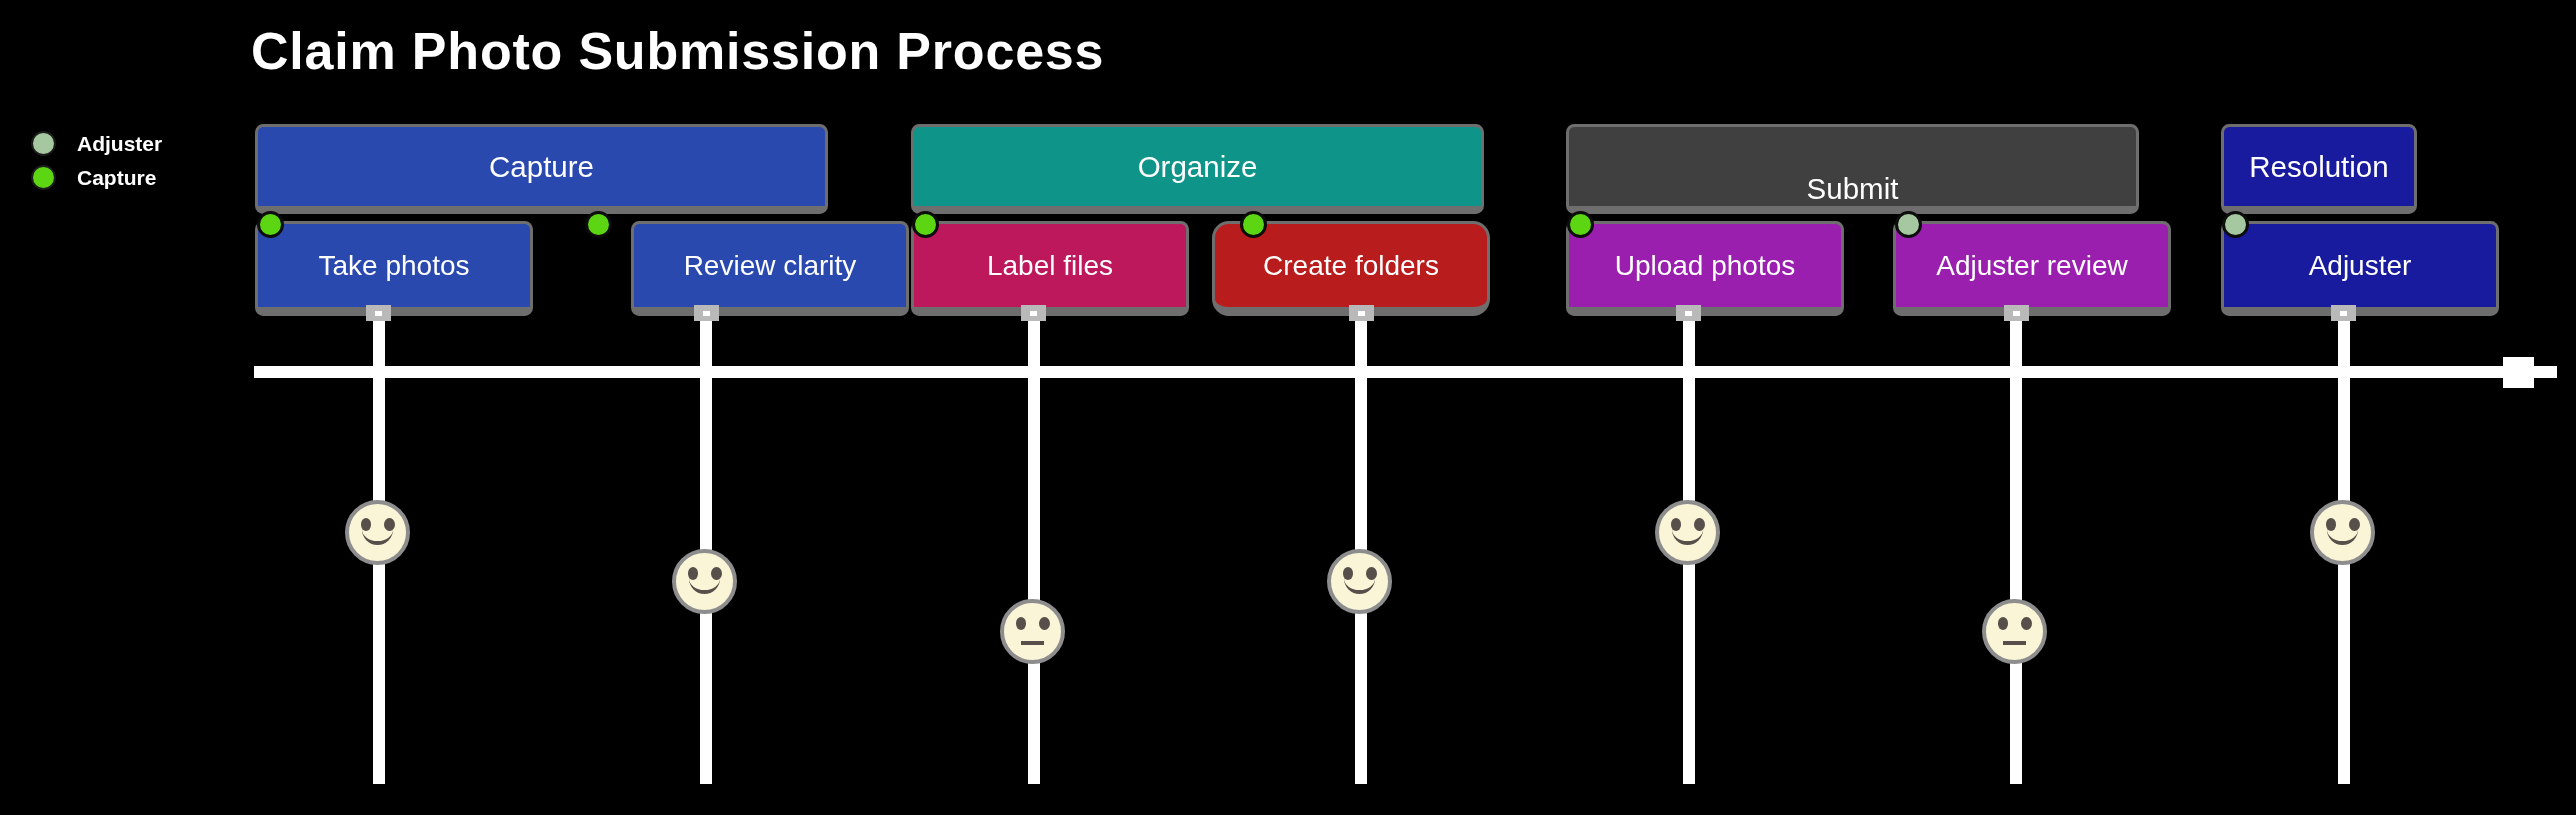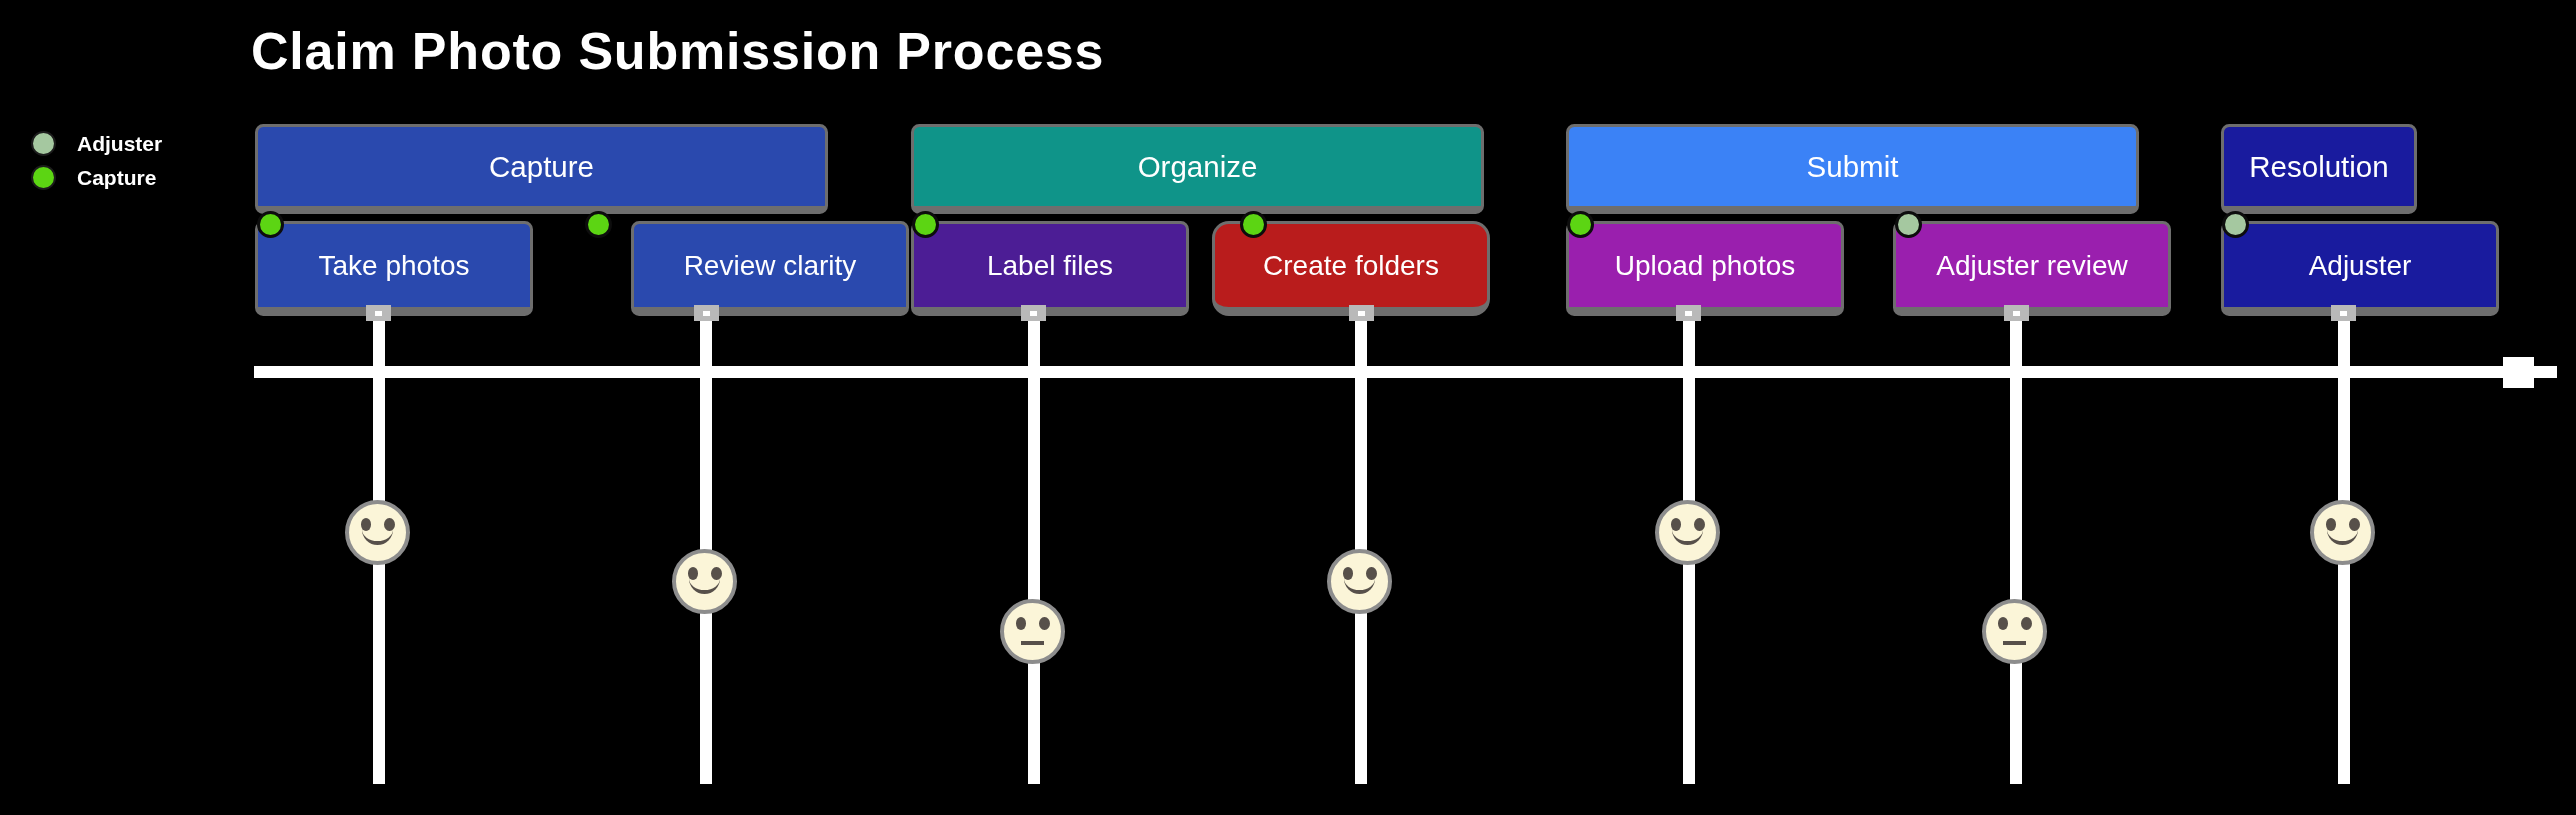--- a/index.html
+++ b/index.html
@@ -89,21 +89,21 @@
     </div>
     <div class="face smiley" style="left: 672px; top: 549px;">
       <div class="eye l"></div>
       <div class="eye r"></div>
       <div class="mouth"></div>
     </div>
     <div class="section-bar" style="left: 911px; width: 573px; background: rgb(15, 148, 137);">
       <div class="bar-label">Organize</div>
     </div>
     <div class="drop-line" style="left: 1028px;"></div>
-    <div class="task-box" style="left: 911px; background: #4c1d95;">
+    <div class="task-box" style="left: 911px; background: #be185d;">
       <div class="task-label">Label files</div>
     </div>
     <div class="actor-dot" style="left: 912px; top: 211px; background: rgb(92, 213, 19);"></div>
     <div class="connector-handle" style="left: 1021px; top: 305px;">
       <div class="handle-dot"></div>
     </div>
     <div class="face neutral" style="left: 1000px; top: 599px;">
       <div class="eye l"></div>
       <div class="eye r"></div>
       <div class="mouth"></div>
@@ -114,21 +114,21 @@
     </div>
     <div class="actor-dot" style="left: 1240px; top: 211px; background: rgb(92, 213, 19);"></div>
     <div class="connector-handle" style="left: 1349px; top: 305px;">
       <div class="handle-dot"></div>
     </div>
     <div class="face smiley" style="left: 1327px; top: 549px;">
       <div class="eye l"></div>
       <div class="eye r"></div>
       <div class="mouth"></div>
     </div>
-    <div class="section-bar" style="left: 1566px; width: 573px; background: #3b82f6;">
+    <div class="section-bar" style="left: 1566px; width: 573px; background: #404040; align-items: flex-end;">
       <div class="bar-label">Submit</div>
     </div>
     <div class="drop-line" style="left: 1683px;"></div>
     <div class="task-box" style="left: 1566px; background: rgb(154, 31, 174);">
       <div class="task-label">Upload photos</div>
     </div>
     <div class="actor-dot" style="left: 1567px; top: 211px; background: rgb(92, 213, 19);"></div>
     <div class="connector-handle" style="left: 1676px; top: 305px;">
       <div class="handle-dot"></div>
     </div>

